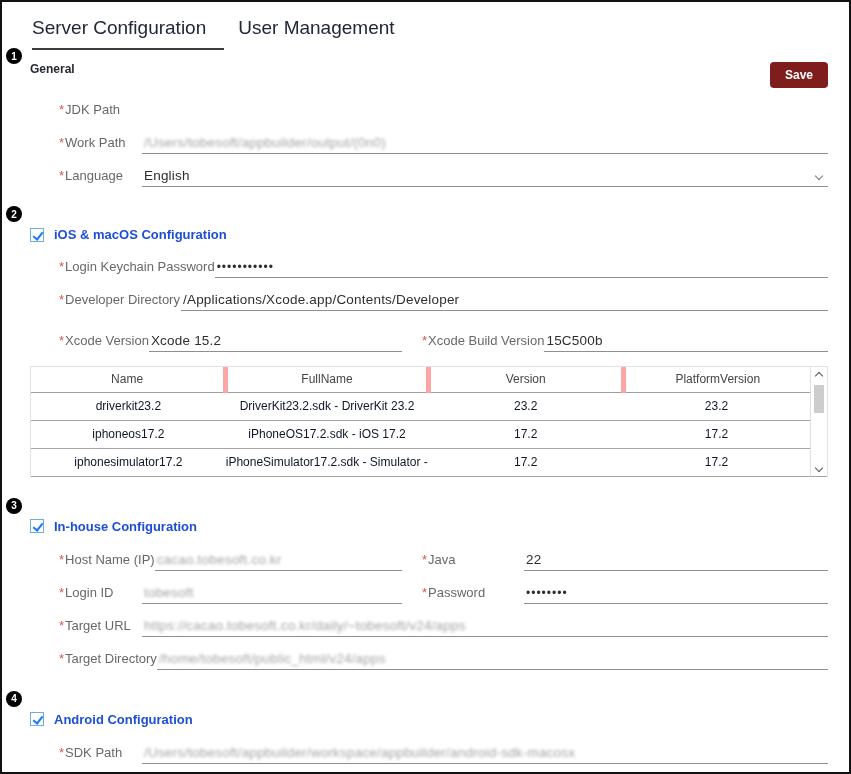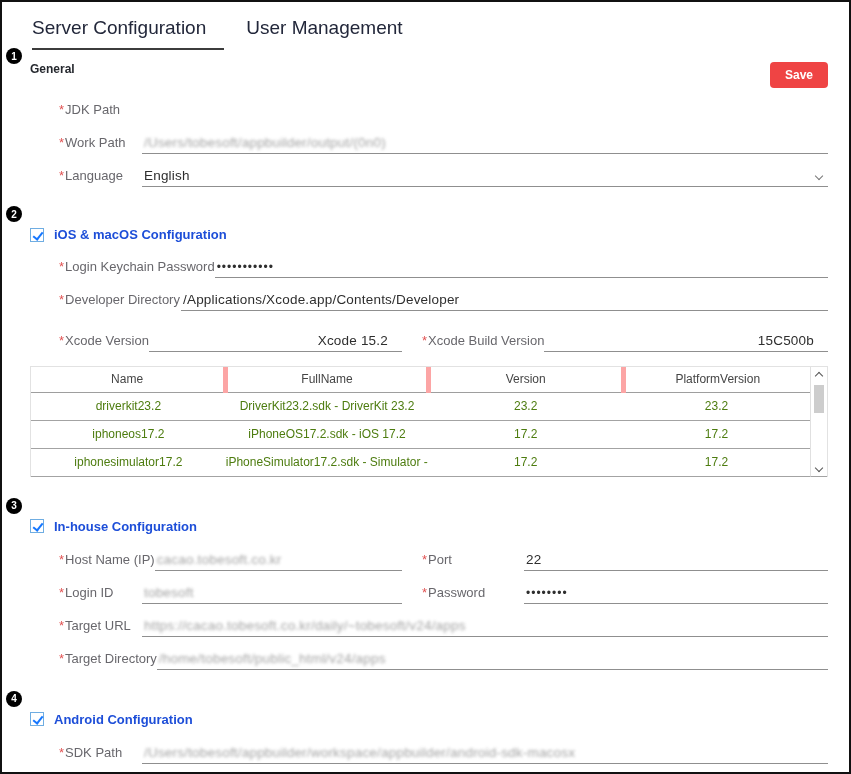--- a/index.html
+++ b/index.html
@@ -5,42 +5,42 @@
   * { box-sizing: border-box; margin: 0; padding: 0; }
   html,body { width: 851px; height: 774px; }
   body {
     font-family: "Liberation Sans", sans-serif;
     background: #fff;
     border: 2px solid #111;
     overflow: hidden;
     position: relative;
   }
   
-  .tabbar { display: flex; gap: 22px; padding: 15px 0 0 30px; }
+  .tabbar { display: flex; gap: 14px; padding: 15px 0 0 30px; }
   .tab { font-size: 19px; color: #22273a; cursor: default; }
   .tab.active { border-bottom: 2px solid #3c3c3c; padding: 0 18px 9px 0; }
   .tab.inactive { padding-bottom: 11px; }
 
   .content { padding: 0 21px 0 28px; }
 
   .section { position: relative; }
   .badge {
     position: absolute; left: -24px; width: 16px; height: 16px;
     border-radius: 50%; background: #000; color: #fff;
     font-size: 10px; font-weight: bold;
     display: flex; align-items: center; justify-content: center;
   }
   .badge.b1 { top: -14px; }
   .badge.top { top: -21px; }
 
   
   .gen-head { display: flex; justify-content: space-between; align-items: flex-start; margin-top: 12px; height: 26px; }
   .gen-title { font-size: 12px; font-weight: 700; color: #25282e; }
   .save-btn {
-    background: #ef4444; color: #fff; border: none; border-radius: 4px;
+    background: #7f1d1d; color: #fff; border: none; border-radius: 4px;
     font-family: "Liberation Sans", sans-serif;
     font-size: 12px; font-weight: bold; padding: 6px 15px; cursor: pointer;
   }
 
   
   .frow { display: flex; align-items: flex-end; margin: 14px 0 0 29px; }
   .flabel { flex: 0 0 83px; font-size: 13px; color: #68676c; padding-bottom: 4px; white-space: nowrap; }
   .flabel::before { content: "*"; color: #e05252; margin-right: 1px; }
   .wide .flabel { flex-basis: 122px; }
   .fvalue {
@@ -69,21 +69,21 @@
     content: ""; position: absolute; left: 4px; top: 1px; width: 4px; height: 8px;
     border-right: 2px solid #1677ff; border-bottom: 2px solid #1677ff; transform: rotate(38deg);
   }
   .sec-title { font-size: 13px; font-weight: bold; color: #1d4ed8; }
 
   
   .tblwrap { display: flex; margin-top: 14px; border: 1px solid #e2e2e2; border-bottom: none; }
   table { border-collapse: collapse; width: 100%; table-layout: fixed; font-size: 12px; }
   th { font-weight: normal; color: #454545; height: 25px; border-right: 5px solid #fca5a5; border-bottom: 1px solid #9e9e9e; }
   th:last-child { border-right: none; }
-  td { text-align: center; color: #4d7c0f; height: 28px; border-bottom: 1px solid #a3a3a3; white-space: nowrap; overflow: hidden; }
+  td { text-align: center; color: #0f172a; height: 28px; border-bottom: 1px solid #a3a3a3; white-space: nowrap; overflow: hidden; }
   .vscroll {
     flex: 0 0 17px; border-left: 1px solid #e0e0e0; border-bottom: 1px solid #a3a3a3;
     display: flex; flex-direction: column; align-items: center; padding: 6px 0 5px;
   }
   .chev { width: 6px; height: 6px; border-left: 1px solid #555; border-top: 1px solid #555; flex: none; cursor: pointer; }
   .chev.up { transform: rotate(45deg); }
   .chev.down { transform: rotate(225deg); margin-top: auto; }
   .vthumb { width: 10px; height: 28px; background: #cdcdcd; margin-top: 6px; flex: none; cursor: pointer; }
 </style>
 </head>
@@ -125,21 +125,21 @@
 
     <div class="frow wide" style="margin-top:17px;">
       <span class="flabel">Login Keychain Password</span>
       <span class="fvalue masked"><span class="vtext">•••••••••••</span></span>
     </div>
     <div class="frow wide">
       <span class="flabel">Developer Directory</span>
       <span class="fvalue"><span class="vtext">/Applications/Xcode.app/Contents/Developer</span></span>
     </div>
 
-    <div class="two" style="margin-top:22px;text-align:right;">
+    <div class="two" style="margin-top:22px;">
       <div class="fcol">
         <span class="flabel">Xcode Version</span>
         <span class="fvalue"><span class="vtext">Xcode 15.2</span></span>
       </div>
       <div class="fcol right">
         <span class="flabel">Xcode Build Version</span>
         <span class="fvalue"><span class="vtext">15C500b</span></span>
       </div>
     </div>
 
@@ -194,21 +194,21 @@
       <span class="checkbox"></span>
       <span class="sec-title">In-house Configuration</span>
     </div>
 
     <div class="two" style="margin-top:18px;">
       <div class="fcol redacted">
         <span class="flabel">Host Name (IP)</span>
         <span class="fvalue"><span class="vtext">cacao.tobesoft.co.kr</span></span>
       </div>
       <div class="fcol right">
-        <span class="flabel">Port</span>
+        <span class="flabel">Java</span>
         <span class="fvalue"><span class="vtext">22</span></span>
       </div>
     </div>
     <div class="two">
       <div class="fcol redacted">
         <span class="flabel">Login ID</span>
         <span class="fvalue"><span class="vtext">tobesoft</span></span>
       </div>
       <div class="fcol right">
         <span class="flabel">Password</span>

